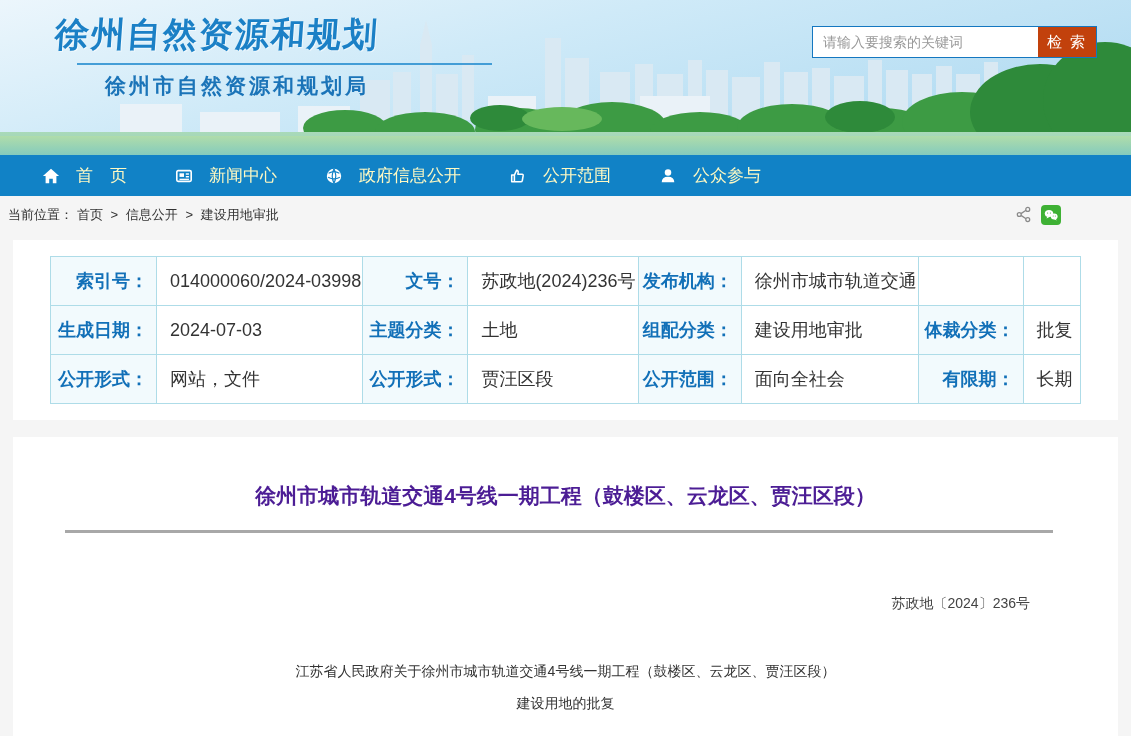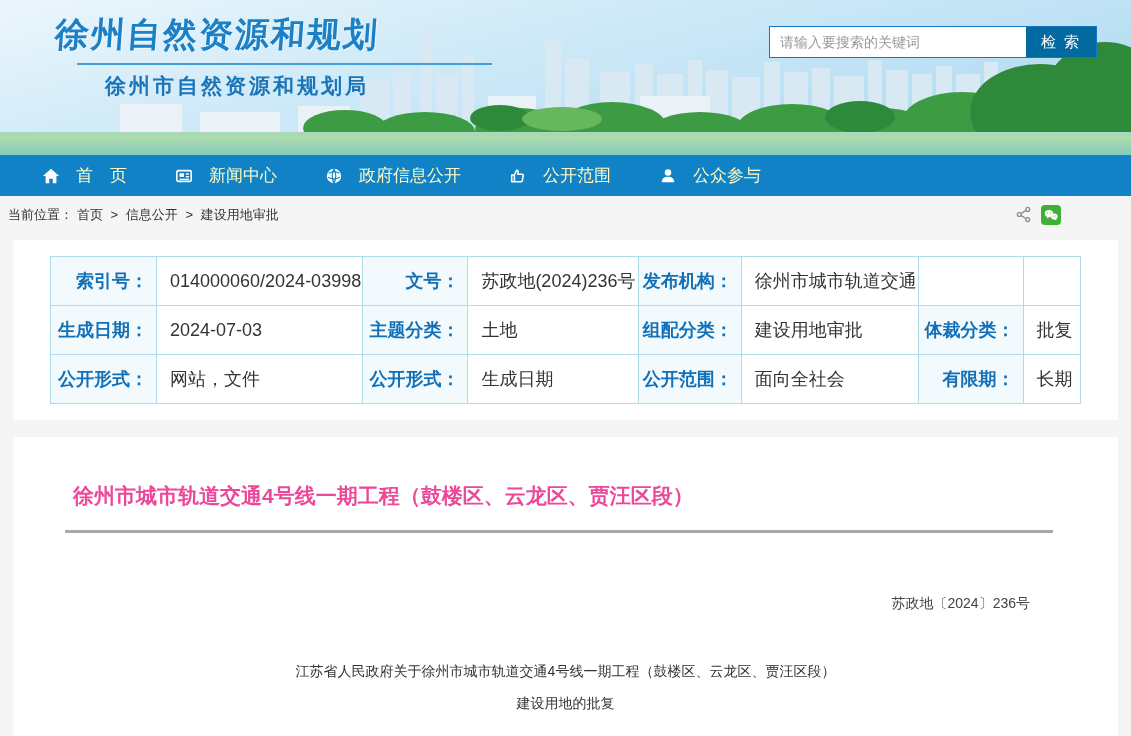--- a/index.html
+++ b/index.html
@@ -9,24 +9,24 @@
   
   .banner{ position:relative; height:155px; overflow:hidden; }
   .banner-art{ position:absolute; left:0; top:0; width:100%; height:100%; display:block; }
   .logo-block{ position:absolute; left:55px; top:12px; }
   .logo-title{ font-size:34px; font-weight:bold; color:#1b80c6; letter-spacing:2px;
                transform:skewX(-4deg); text-shadow:1px 1px 0 rgba(255,255,255,.55); }
   .logo-divider{ height:2px; background:#2a8fd0; margin:5px 0 7px 22px; width:415px; opacity:.85; }
   .logo-subtitle{ font-size:21px; font-weight:bold; color:#1b74b8; letter-spacing:3px; margin-left:50px; }
   .search-box{ position:absolute; top:26px; right:34px; display:flex; border:1px solid #1477c0;
                background:#fff; height:32px; box-sizing:border-box; }
-  .search-input{ width:256px; border:none; outline:none; padding:0 10px; font-size:14px; color:#333;
+  .search-input{ width:225px; border:none; outline:none; padding:0 10px; font-size:14px; color:#333;
                  height:100%; box-sizing:border-box; font-family:inherit; background:#fff; }
   .search-input::placeholder{ color:#999; }
-  .search-button{ width:70px; background:#0369a1; color:#fff; border:none; font-size:15px;
+  .search-button{ width:58px; background:#c2410c; color:#fff; border:none; font-size:15px;
                   cursor:pointer; font-family:inherit; letter-spacing:2px; }
 
   
   .navbar{ height:41px; background:#1182c6; display:flex; align-items:center;
            padding-left:42px; gap:48px; }
   .nav-item{ display:flex; align-items:center; gap:16px; color:#fef9c3; font-size:17px;
              cursor:pointer; text-decoration:none; white-space:nowrap; }
   .icon{ display:inline-flex; align-items:center; }
 
   
@@ -44,21 +44,21 @@
   .meta-table{ border-collapse:collapse; table-layout:fixed; }
   .meta-table td{ border:1px solid #aedce8; height:49px; font-size:18px; box-sizing:border-box;
                   overflow:hidden; white-space:nowrap; }
   .meta-table td.label{ background:#f2fafd; color:#1270b8; font-weight:bold; text-align:right; padding-right:8px; }
   .meta-table td.label.empty{ background:#fff; }
   .meta-table td.value{ color:#333; text-align:left; padding-left:13px; }
   .gray-gap{ height:17px; }
 
   
   .article-panel{ height:299px; box-sizing:border-box; padding-top:45px; }
-  .article-title{ text-align:left; font-size:21px; font-weight:bold; color:#ec4899; margin:0 60px; }
+  .article-title{ text-align:center; font-size:21px; font-weight:bold; color:#4c1d95; margin:0 60px; }
   .title-rule{ height:3px; background:#a8a8a8; margin:20px 65px 0 52px; }
   .doc-number{ text-align:right; padding-right:88px; font-size:14px; color:#444; margin-top:62px; }
   .article-body{ margin-top:50px; }
   .article-line{ text-align:center; font-size:14px; color:#333; margin:0 0 14px; }
 </style>
 </head>
 <body>
 
 <div class="page">
 
@@ -250,21 +250,21 @@
             <td class="value" style="width: 173px;">土地</td>
             <td class="label" style="width: 107px;">组配分类：</td>
             <td class="value" style="width: 174px;">建设用地审批</td>
             <td class="label" style="width: 112px;">体裁分类：</td>
             <td class="value" style="width: 67px;">批复</td>
           </tr>
           <tr>
             <td class="label" style="width: 115px;">公开形式：</td>
             <td class="value" style="width: 165px;">网站，文件</td>
             <td class="label" style="width: 113px;">公开形式：</td>
-            <td class="value" style="width: 173px;">生成日期</td>
+            <td class="value" style="width: 173px;">贾汪区段</td>
             <td class="label" style="width: 107px;">公开范围：</td>
             <td class="value" style="width: 174px;">面向全社会</td>
             <td class="label" style="width: 112px;">有限期：</td>
             <td class="value" style="width: 67px;">长期</td>
           </tr>
         </tbody>
     </table>
   </div>
 
   <div class="gray-gap"></div>

